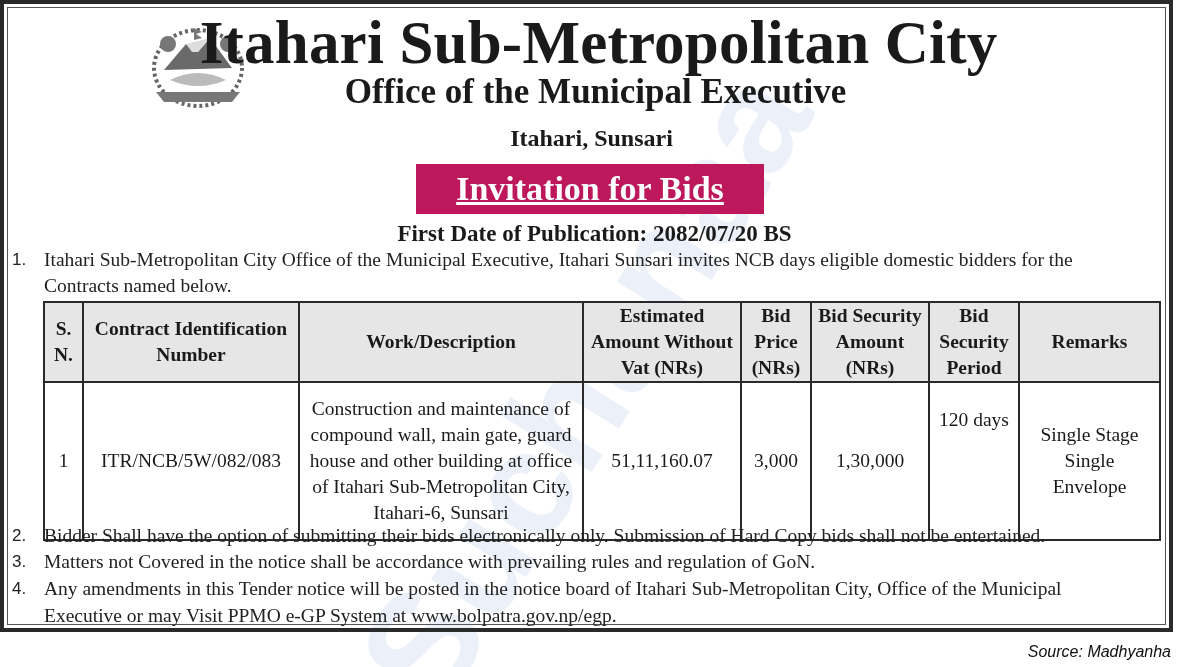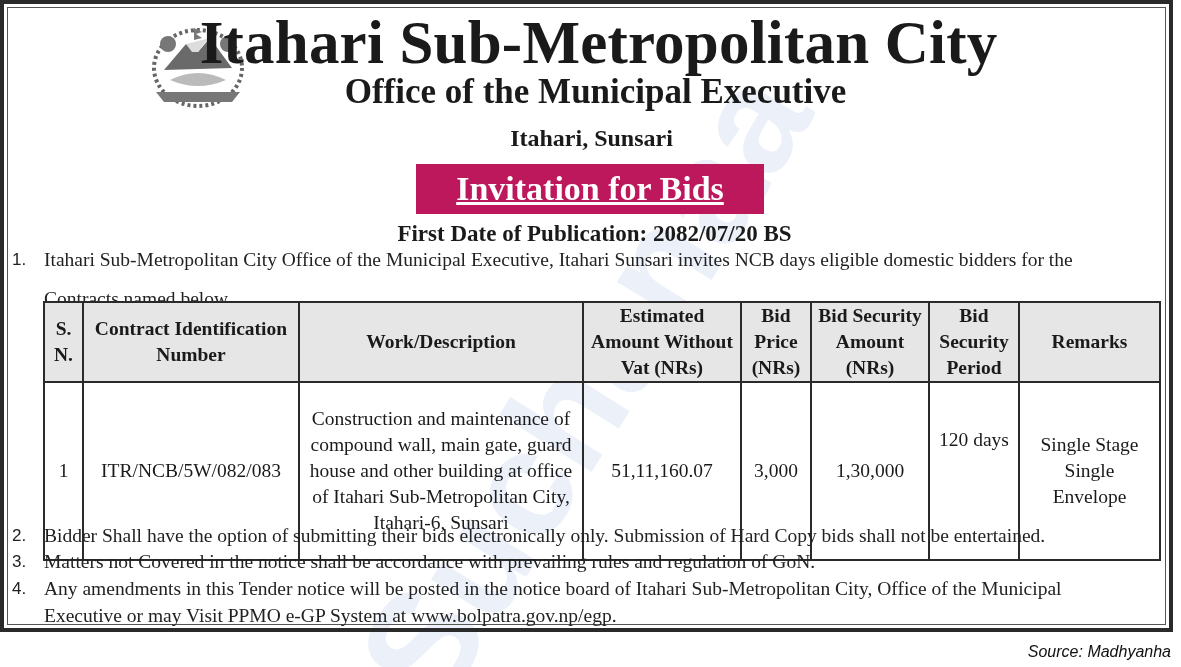--- a/index.html
+++ b/index.html
@@ -85,21 +85,21 @@
 
 <div class="title">Itahari Sub-Metropolitan City</div>
 <div class="subtitle">Office of the Municipal Executive</div>
 <div class="location">Itahari, Sunsari</div>
 <div class="banner">Invitation for Bids</div>
 <div class="pubdate">First Date of Publication: 2082/07/20 BS</div>
 
 <div class="para" style="top:247px;">
   <span class="num">1.</span>
   <span class="txt">Itahari Sub-Metropolitan City Office of the Municipal Executive, Itahari Sunsari invites NCB days eligible domestic bidders for the</span>
-  <span class="txt" style="top:39px;">Contracts named below.</span>
+  <span class="txt" style="top:26px;">Contracts named below.</span>
 </div>
 
 <table class="bids">
   <thead>
     <tr>
       <th style="width:33px;">
         <span>S.</span><br><span>N.</span>
       </th>
       <th style="width:210px;margin-left:25px;">
         <span>Contract Identification</span><br><span>Number</span>
@@ -131,21 +131,21 @@
       <td>
         <span>Construction and maintenance of</span><br>
         <span>compound wall, main gate, guard</span><br>
         <span>house and other building at office</span><br>
         <span>of Itahari Sub-Metropolitan City,</span><br>
         <span>Itahari-6, Sunsari</span>
       </td>
       <td>51,11,160.07</td>
       <td>3,000</td>
       <td>1,30,000</td>
-      <td style="vertical-align:top; padding-top:44px;">120 days</td>
+      <td style="vertical-align:top; padding-top:24px;">120 days</td>
       <td>
         <span>Single Stage</span><br>
         <span>Single</span><br>
         <span>Envelope</span>
       </td>
     </tr>
   </tbody>
 </table>
 
 <div class="para" style="top:523px;">

